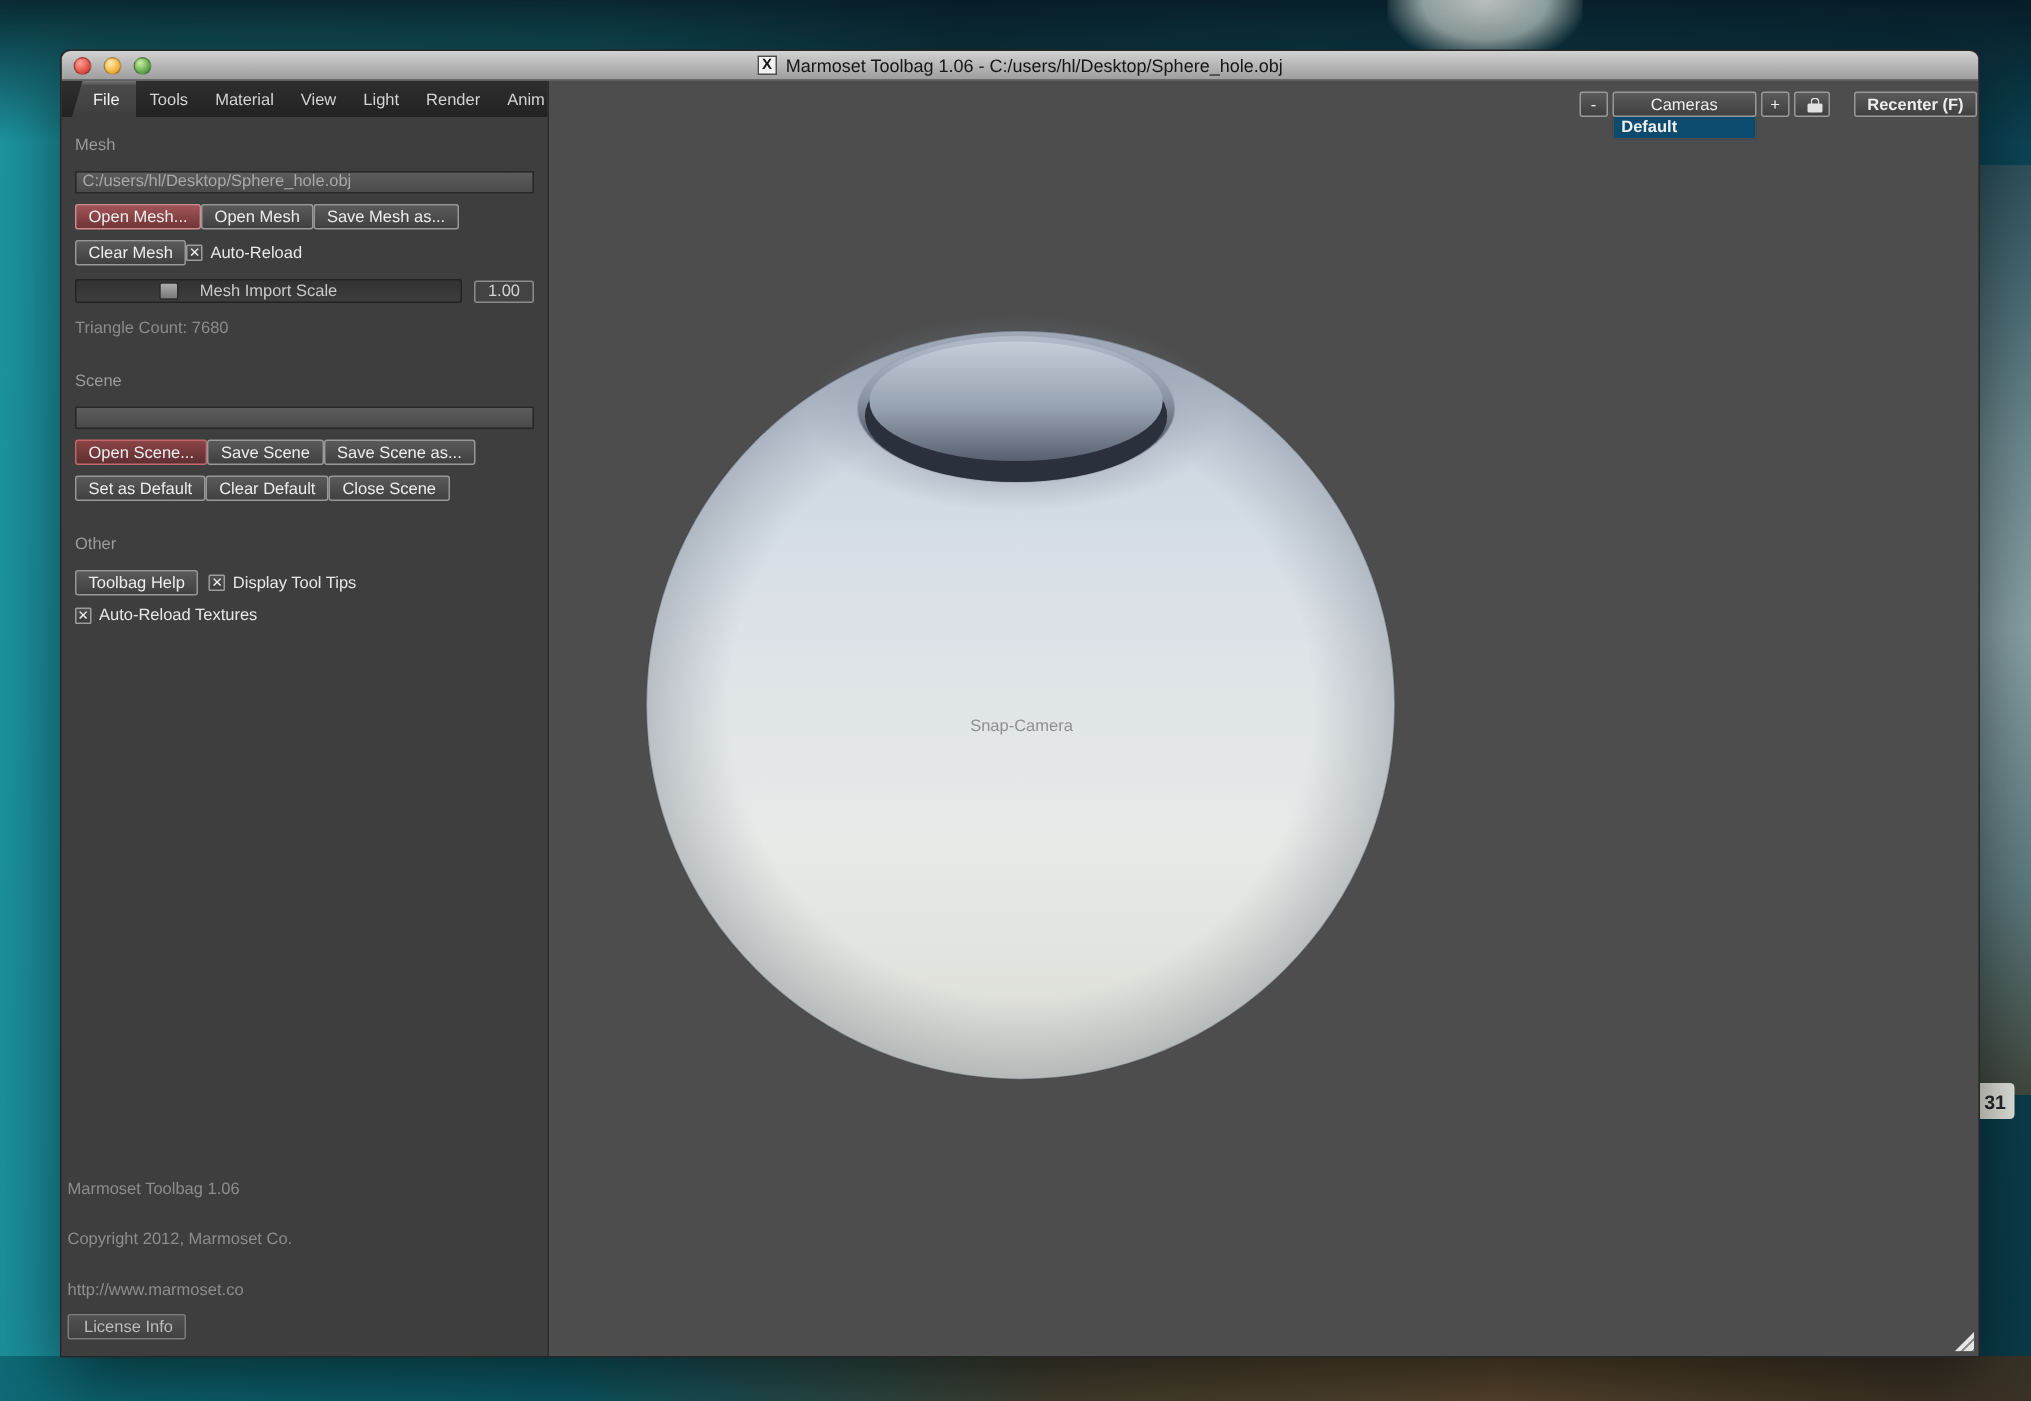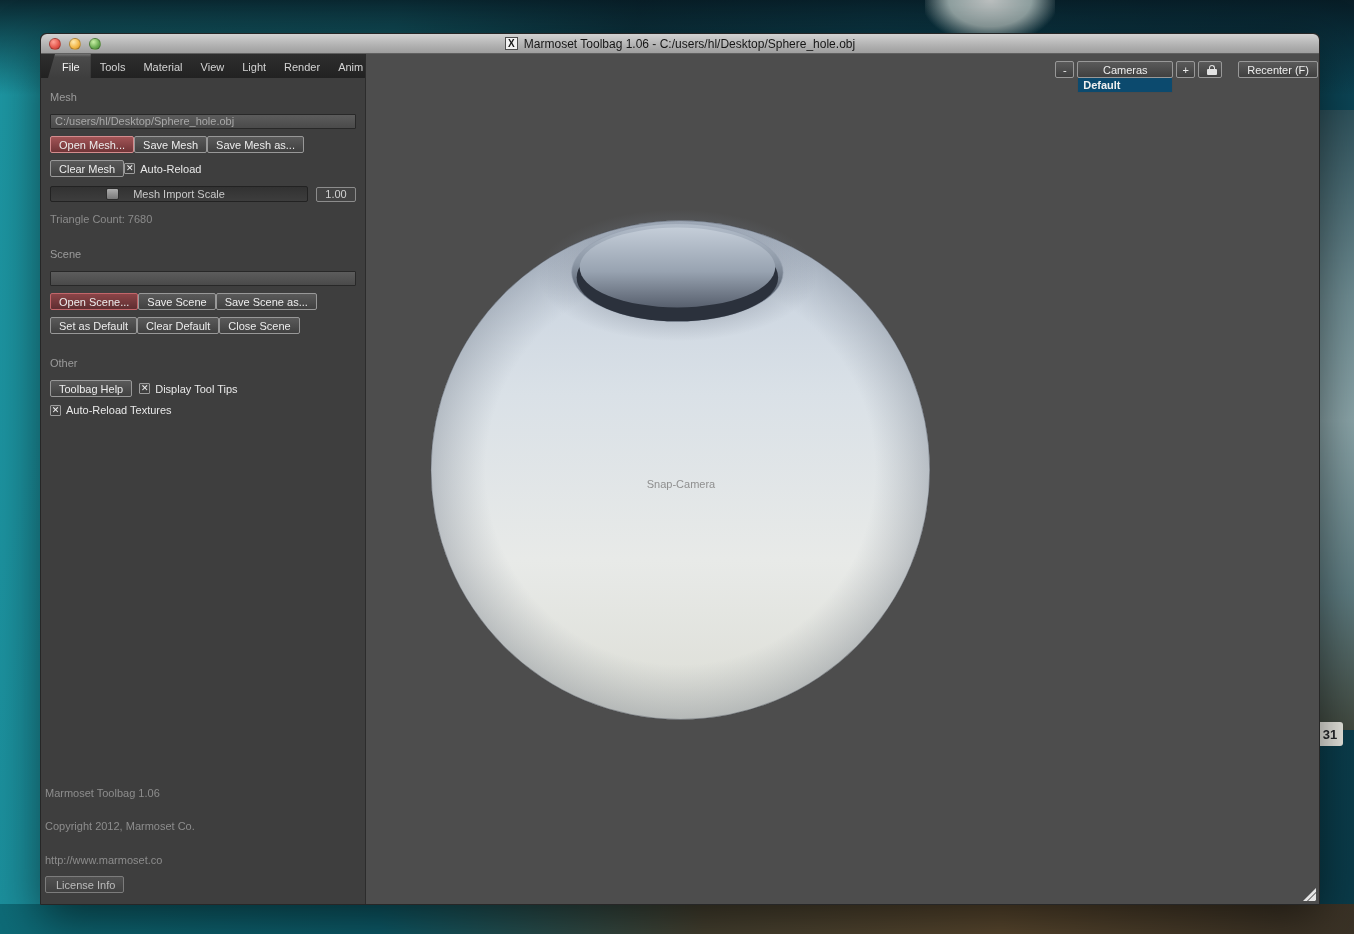--- a/index.html
+++ b/index.html
@@ -93,21 +93,21 @@
   .cam-col { position:relative; width:96px; }
   .cam-header { width:100%; text-align:center; }
   .cam-item { position:absolute; top:17px; left:0; right:0; height:15px; background:#0c4a6e;
     border:1px solid #4b4b4b; border-top:none; color:#f0f0f0; font-size:11px; font-weight:bold;
     line-height:14px; padding:0 5px; white-space:nowrap; }
   .lock-btn { width:24px; display:flex; align-items:center; justify-content:center; }
   .lock { position:relative; width:10px; height:10px; }
   .lock-shackle { position:absolute; top:0; left:2px; width:6px; height:5px; border:1px solid #e2e2e2;
     border-bottom:none; border-radius:3px 3px 0 0; }
   .lock-body { position:absolute; bottom:0; left:0; width:10px; height:6px; background:#e2e2e2; border-radius:1px; }
-  .recenter { margin-left:13px; }
+  .recenter { margin-left:13px;font-weight:bold; }
 
   .resize-grip { position:absolute; right:3px; bottom:3px; width:13px; height:13px;
     background:repeating-linear-gradient(135deg,#e6e6e6 0 2px,#8f8f8f 2px 3px,#e6e6e6 3px 5px);
     clip-path:polygon(100% 0,100% 100%,0 100%); }
 </style>
 </head>
 <body>
 
 <div class="wp-base"></div>
 <div class="wp-top"></div>
@@ -140,21 +140,21 @@
       <div class="tab">Render</div>
       <div class="tab">Anim</div>
     </div>
 
     <div class="content">
 
       <div class="section-label">Mesh</div>
       <div class="field">C:/users/hl/Desktop/Sphere_hole.obj</div>
       <div class="btn-row">
         <div class="btn btn-red">Open Mesh...</div>
-        <div class="btn">Save Mesh</div>
+        <div class="btn">Open Mesh</div>
         <div class="btn">Save Mesh as...</div>
       </div>
       <div class="btn-row">
         <div class="btn">Clear Mesh</div>
         <span class="check">
             <span class="check-x">✕</span>
           </span>
         <span class="check-label">Auto-Reload</span>
       </div>
       <div class="slider-row">

